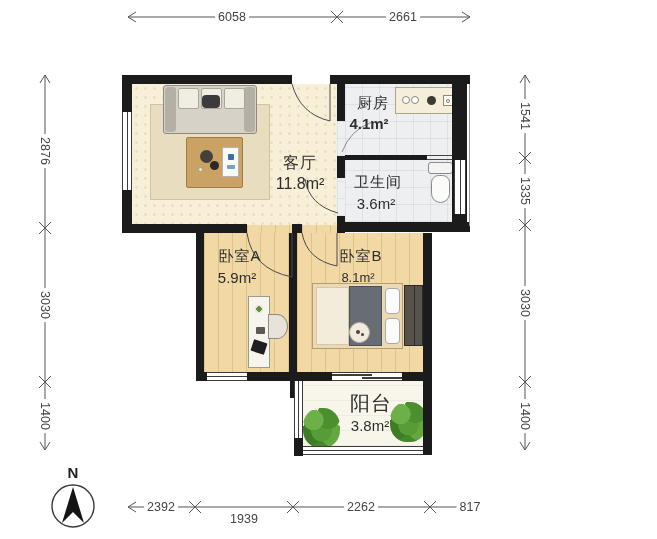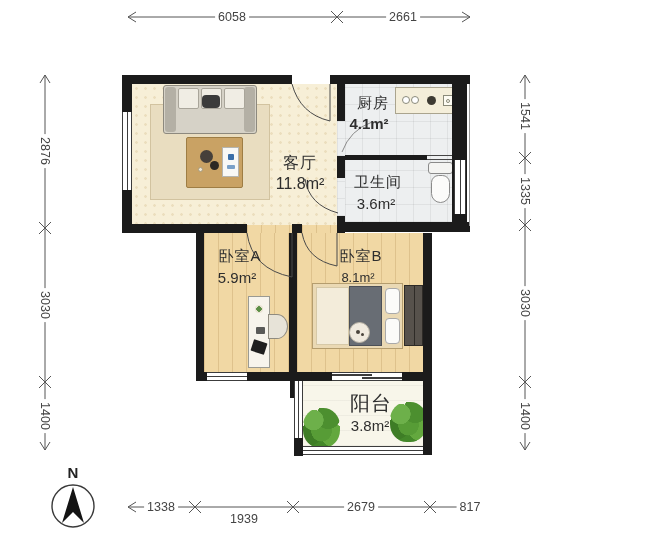--- a/index.html
+++ b/index.html
@@ -214,23 +214,23 @@
 
   <span class="room-label" style="left:361px;top:256px;font-size:15px;">卧室B</span>
   <span class="room-area" style="left:358px;top:277px;font-size:13px;">8.1m²</span>
 
   <span class="room-label" style="left:371px;top:403px;font-size:20px;">阳台</span>
   <span class="room-area" style="left:370px;top:425px;font-size:15px;">3.8m²</span>
 
   <span class="dim-label" style="left:232px;top:17px;">6058</span>
   <span class="dim-label" style="left:403px;top:17px;">2661</span>
 
-  <span class="dim-label" style="left:161px;top:507px;">1338</span>
+  <span class="dim-label" style="left:161px;top:507px;">2392</span>
   <span class="dim-label" style="left:244px;top:507px;margin-top:12px;">1939</span>
-  <span class="dim-label" style="left:361px;top:507px;">2679</span>
+  <span class="dim-label" style="left:361px;top:507px;">2262</span>
   <span class="dim-label" style="left:470px;top:507px;">817</span>
 
   <span class="dim-label-v" style="left:45px;top:151px;">2876</span>
   <span class="dim-label-v" style="left:45px;top:305px;">3030</span>
   <span class="dim-label-v" style="left:45px;top:416px;">1400</span>
 
   <span class="dim-label-v" style="left:525px;top:116px;">1541</span>
   <span class="dim-label-v" style="left:525px;top:191px;">1335</span>
   <span class="dim-label-v" style="left:525px;top:303px;">3030</span>
   <span class="dim-label-v" style="left:525px;top:416px;">1400</span>

